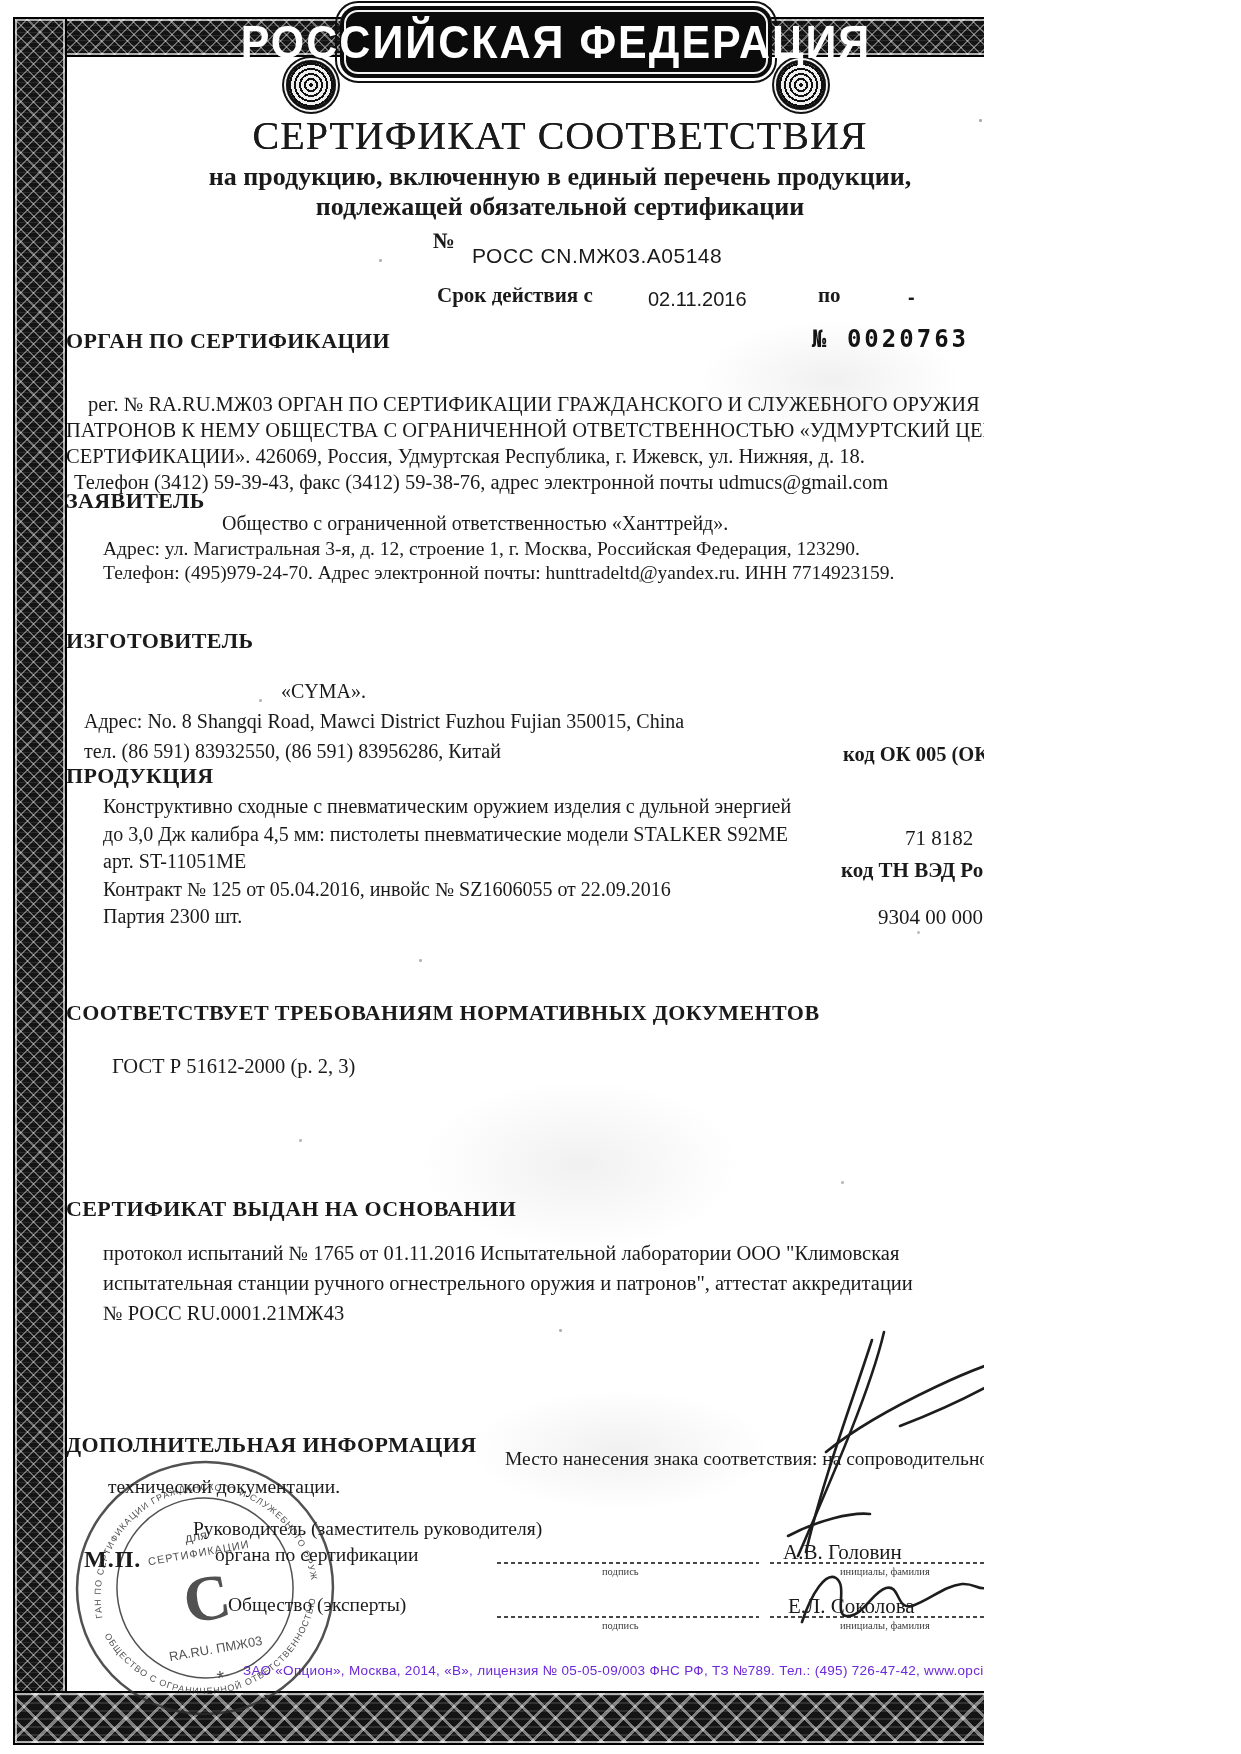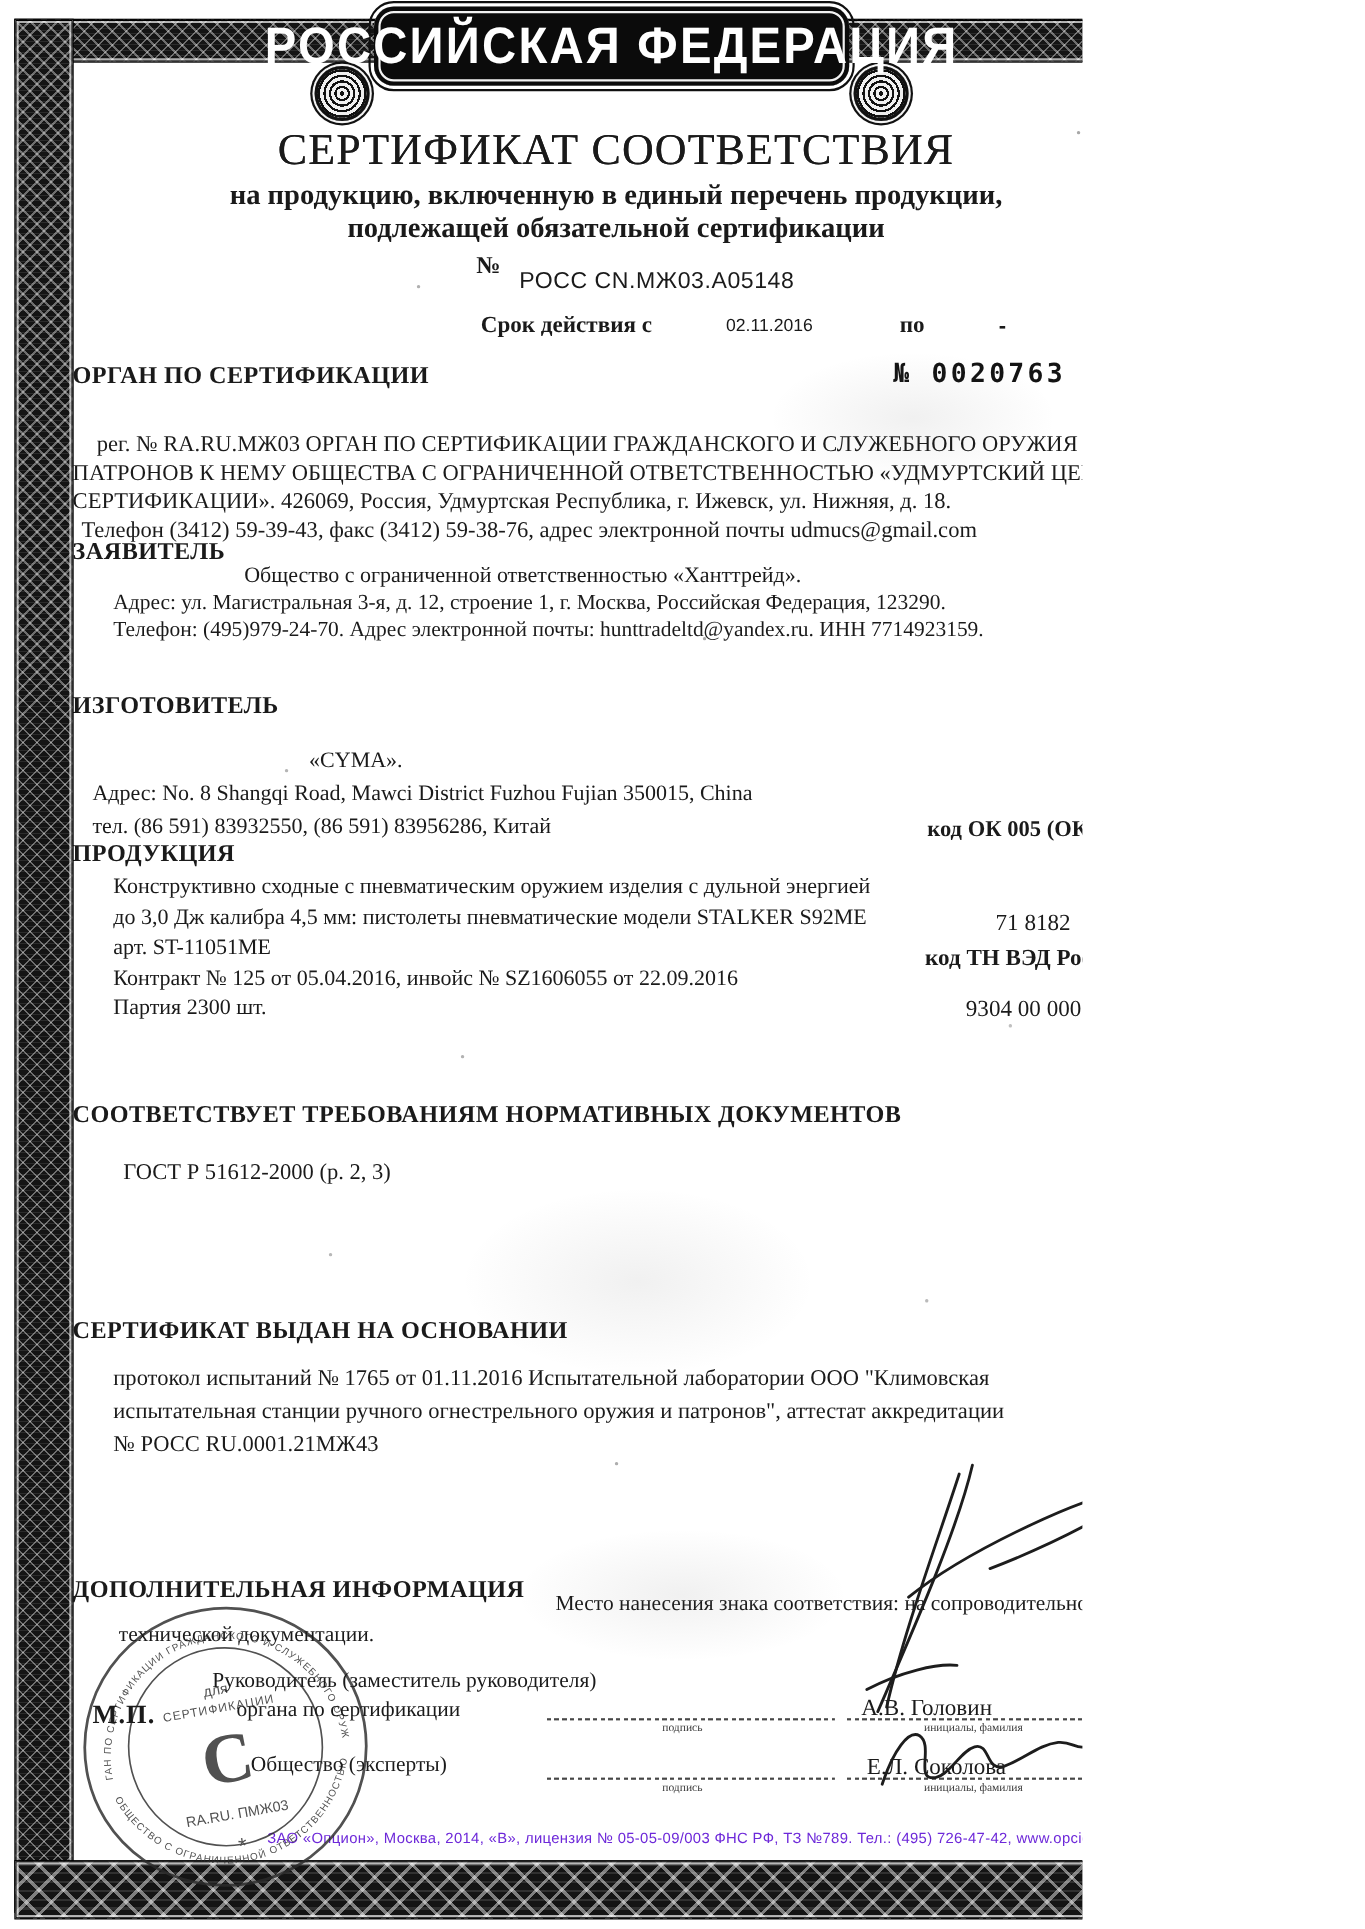--- a/index.html
+++ b/index.html
@@ -86,21 +86,21 @@
 
   <div class="abs doctitle serif" style="left:20px;top:112px;width:1080px;">СЕРТИФИКАТ СООТВЕТСТВИЯ</div>
   <div class="abs subtitle serif" style="left:20px;top:162px;width:1080px;">
     <div>на продукцию, включенную в единый перечень продукции,</div>
     <div>подлежащей обязательной сертификации</div>
   </div>
 
   <div class="abs serif b" style="left:433px;top:228px;font-size:22px;">№</div>
   <div class="abs sans" style="left:472px;top:244px;font-size:21px;letter-spacing:.5px;white-space:nowrap;">РОСС CN.МЖ03.А05148</div>
   <div class="abs serif b" style="left:437px;top:283px;font-size:21px;white-space:nowrap;">Срок действия с</div>
-  <div class="abs sans" style="left:648px;top:288px;font-size:16px;white-space:nowrap;margin-left:12px;">02.11.2016</div>
+  <div class="abs sans" style="left:648px;top:288px;font-size:20px;white-space:nowrap;">02.11.2016</div>
   <div class="abs serif b" style="left:818px;top:283px;font-size:21px;">по</div>
   <div class="abs sans b" style="left:908px;top:286px;font-size:20px;">-</div>
 
   <div class="abs hdr serif" style="left:66px;top:328px;">ОРГАН ПО СЕРТИФИКАЦИИ</div>
   <div class="abs formno" style="left:812px;top:325px;">№ 0020763</div>
   <div class="abs serif" style="left:66px;top:391px;width:1000px;font-size:20.5px;line-height:26px;">
     <div style="padding-left:22px;white-space:nowrap;">рег. № RA.RU.МЖ03   ОРГАН ПО СЕРТИФИКАЦИИ ГРАЖДАНСКОГО И СЛУЖЕБНОГО ОРУЖИЯ И</div>
     <div style="white-space:nowrap;">ПАТРОНОВ К НЕМУ ОБЩЕСТВА С ОГРАНИЧЕННОЙ ОТВЕТСТВЕННОСТЬЮ «УДМУРТСКИЙ ЦЕНТР</div>
     <div style="white-space:nowrap;">СЕРТИФИКАЦИИ». 426069, Россия, Удмуртская Республика, г. Ижевск, ул. Нижняя, д. 18.</div>
     <div style="padding-left:8px;white-space:nowrap;">Телефон (3412) 59-39-43, факс (3412) 59-38-76, адрес электронной почты udmucs@gmail.com</div>

